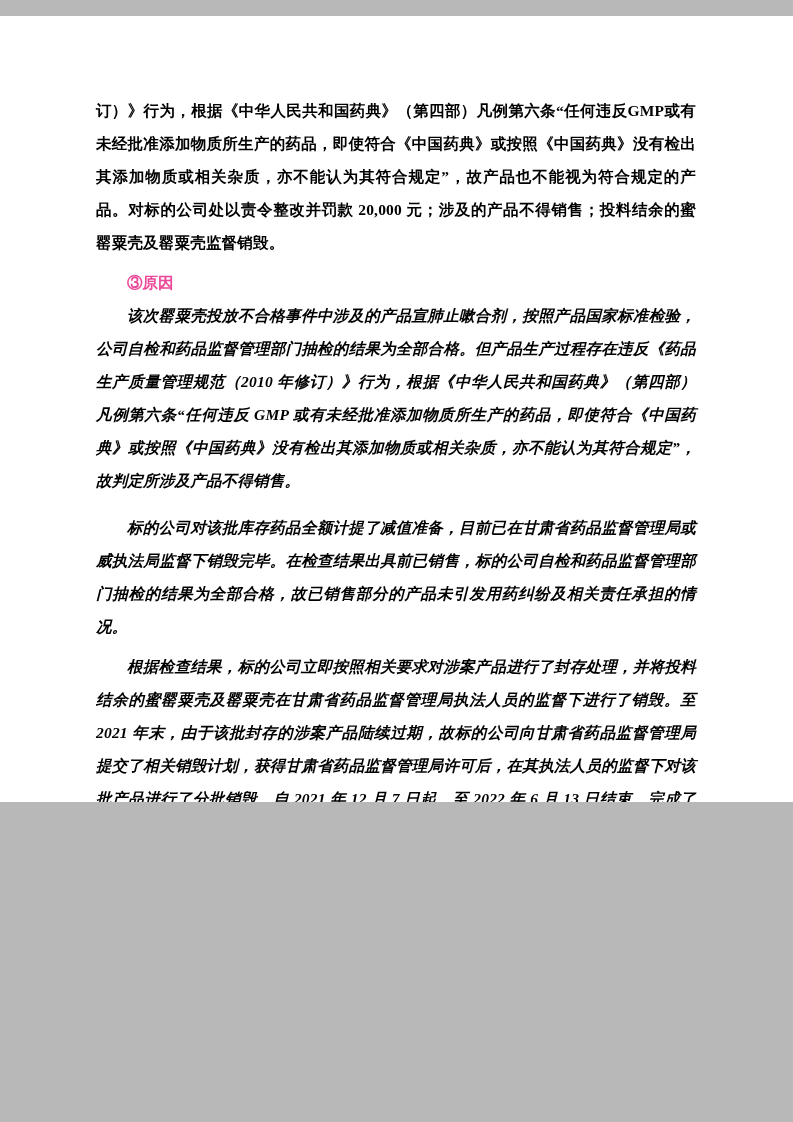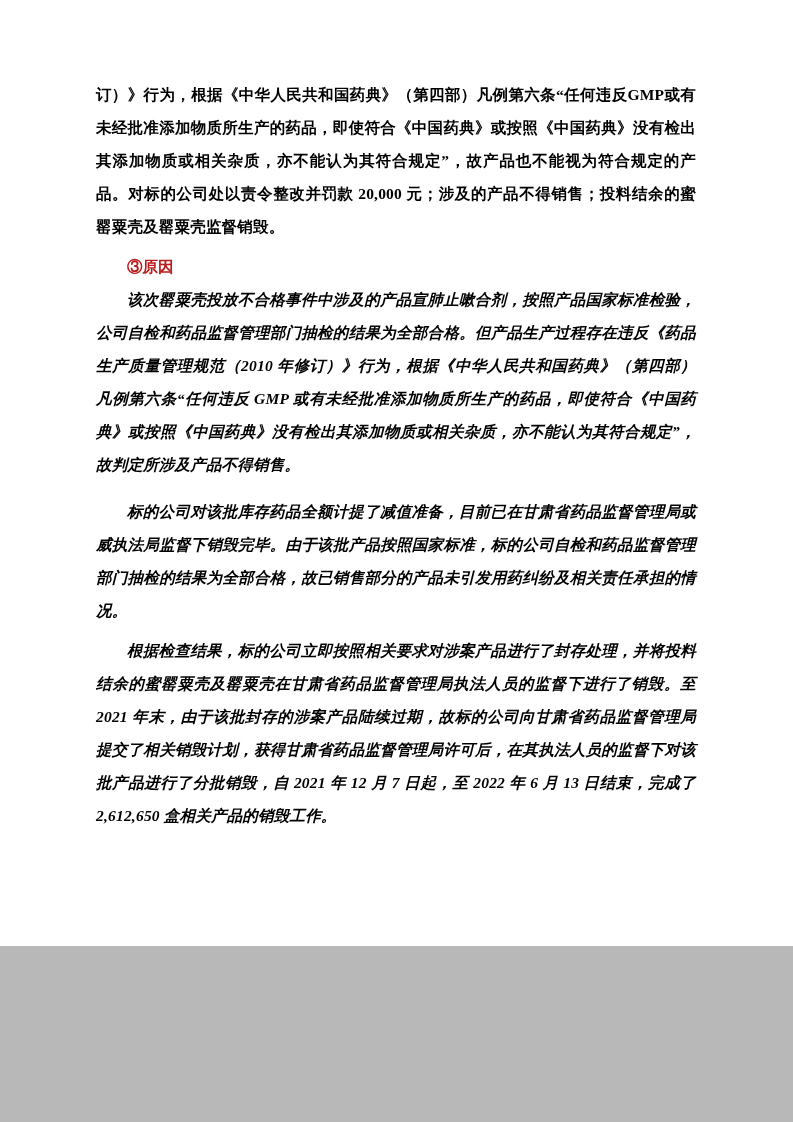--- a/index.html
+++ b/index.html
@@ -6,23 +6,23 @@
     margin: 0;
     padding: 0;
     background: #b8b8b8;
   }
   body {
     font-family: "Liberation Serif", "DejaVu Serif", serif;
   }
   .page {
     position: relative;
     width: 793px;
-    height: 946px;
+    height: 786px;
     background: #ffffff;
-    margin: 0 auto;
+    margin: 16px auto;
     overflow: hidden;
     box-sizing: border-box;
   }
   .content {
     position: absolute;
     left: 96px;
     top: 78px;
     width: 600px;
   }
   .para {
@@ -35,21 +35,21 @@
     margin: 0 0 0 0;
     letter-spacing: 0.2px;
   }
   .para.indent {
     text-indent: 2em;
     font-style: italic;
   }
   .heading {
     font-size: 15.5px;
     line-height: 33px;
-    color: #b91c1c;
+    color: #ec4899;
     font-weight: bold;
     text-indent: 2em;
     margin: 0;
   }
   .gap-small { height: 7px; }
   .footer {
     position: absolute;
     right: 97px;
     top: 1026px;
     font-size: 13.5px;
@@ -69,21 +69,21 @@
 
     <p class="heading">③原因</p>
 
     <p class="para indent">该次罂粟壳投放不合格事件中涉及的产品宣肺止嗽合剂，按照产品国家标准检验，公司自检和药品监督管理部门抽检的结果为全部合格。但产品生产过程存在违反《药品生产质量管理规范（2010 年修订）》行为，根据《中华人民共和国药典》（第四部）凡例第六条“任何违反 GMP 或有未经批准添加物质所生产的药品，即使符合《中国药典》或按照《中国药典》没有检出其添加物质或相关杂质，亦不能认为其符合规定”，故判定所涉及产品不得销售。</p>
     <div class="gap-small"></div>
 
 
     <div class="gap-small"></div>
 
 
-    <p class="para indent">标的公司对该批库存药品全额计提了减值准备，目前已在甘肃省药品监督管理局或威执法局监督下销毁完毕。由于该批产品按照国家标准，标的公司自检和药品监督管理部门抽检的结果为全部合格，故已销售部分的产品未引发用药纠纷及相关责任承担的情况。</p>
+    <p class="para indent">标的公司对该批库存药品全额计提了减值准备，目前已在甘肃省药品监督管理局或威执法局监督下销毁完毕。在检查结果出具前已销售，标的公司自检和药品监督管理部门抽检的结果为全部合格，故已销售部分的产品未引发用药纠纷及相关责任承担的情况。</p>
     <div class="gap-small"></div>
 
     <p class="para indent">根据检查结果，标的公司立即按照相关要求对涉案产品进行了封存处理，并将投料结余的蜜罂粟壳及罂粟壳在甘肃省药品监督管理局执法人员的监督下进行了销毁。至 2021 年末，由于该批封存的涉案产品陆续过期，故标的公司向甘肃省药品监督管理局提交了相关销毁计划，获得甘肃省药品监督管理局许可后，在其执法人员的监督下对该批产品进行了分批销毁，自 2021 年 12 月 7 日起，至 2022 年 6 月 13 日结束，完成了 2,612,650 盒相关产品的销毁工作。</p>
 
   </div>
 
   <div class="footer">60 / 146</div>
 </div>
 
 </body></html>

